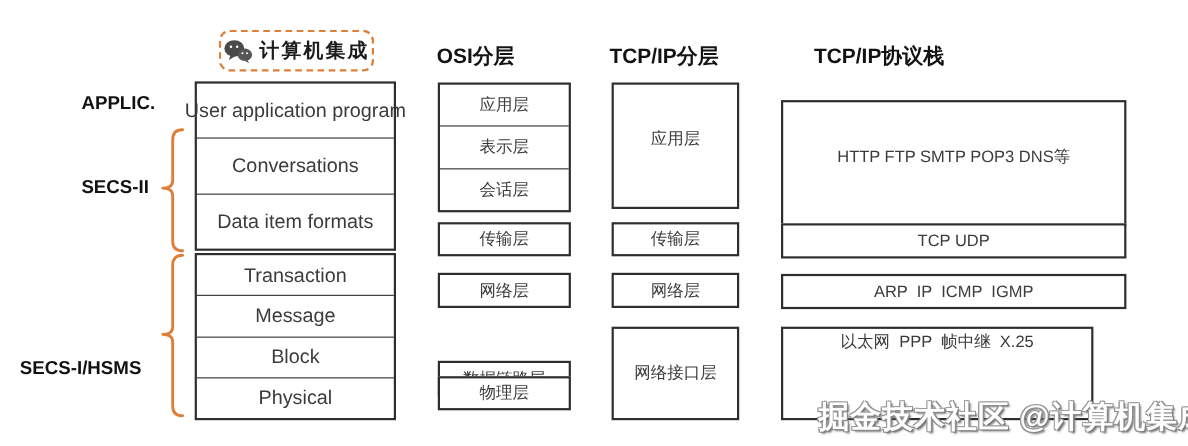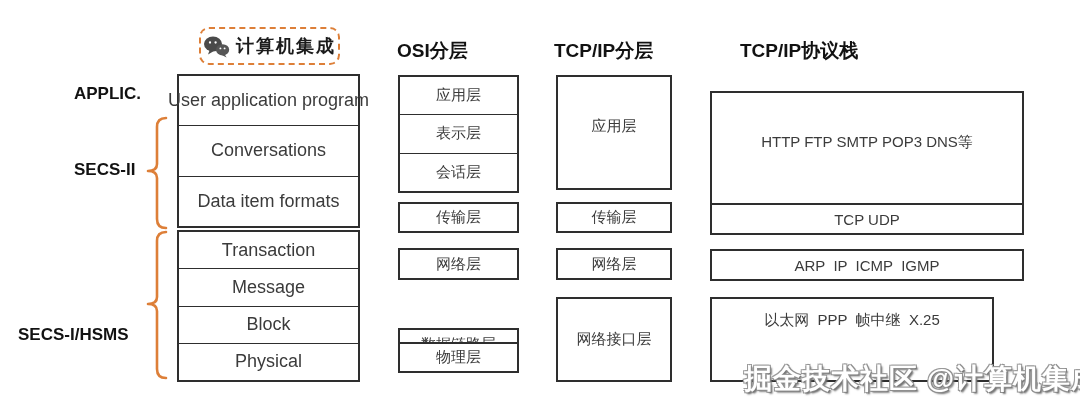--- a/index.html
+++ b/index.html
@@ -93,21 +93,21 @@
   .osi-datalink  { left: 398px; top: 295px; width: 121px; height: 32px; margin-top: 33px; }
   .osi-physical  { left: 398px; top: 342px; width: 121px; height: 31px; }
   .tcp-app       { left: 556px; top: 75px;  width: 116px; height: 115px; }
   .tcp-transport { left: 556px; top: 202px; width: 116px; height: 31px; }
   .tcp-network   { left: 556px; top: 248px; width: 116px; height: 32px; }
   .tcp-netif     { left: 556px; top: 297px; width: 116px; height: 85px; }
   .ps-app        { left: 710px; top: 75px;  width: 314px; height: 115px; margin-top: 16px; }
   .ps-transport  { left: 710px; top: 203px; width: 314px; height: 32px; }
   .ps-network    { left: 710px; top: 249px; width: 314px; height: 32px; }
   .ps-link       { left: 710px; top: 297px; width: 284px; height: 85px;
-                   align-items: flex-start; padding-top: 12px; }
+                   align-items: flex-start; padding-top: 2px; }
   .shift-up span { position: relative; top: -6px; }
   
   .brace { position: absolute; }
   .brace-secs2 { left: 142px; top: 112px; }
   .brace-secs1 { left: 142px; top: 226px; }
   
   .watermark {
     position: absolute;
     left: 744px; top: 360px;
     font-size: 28px;

